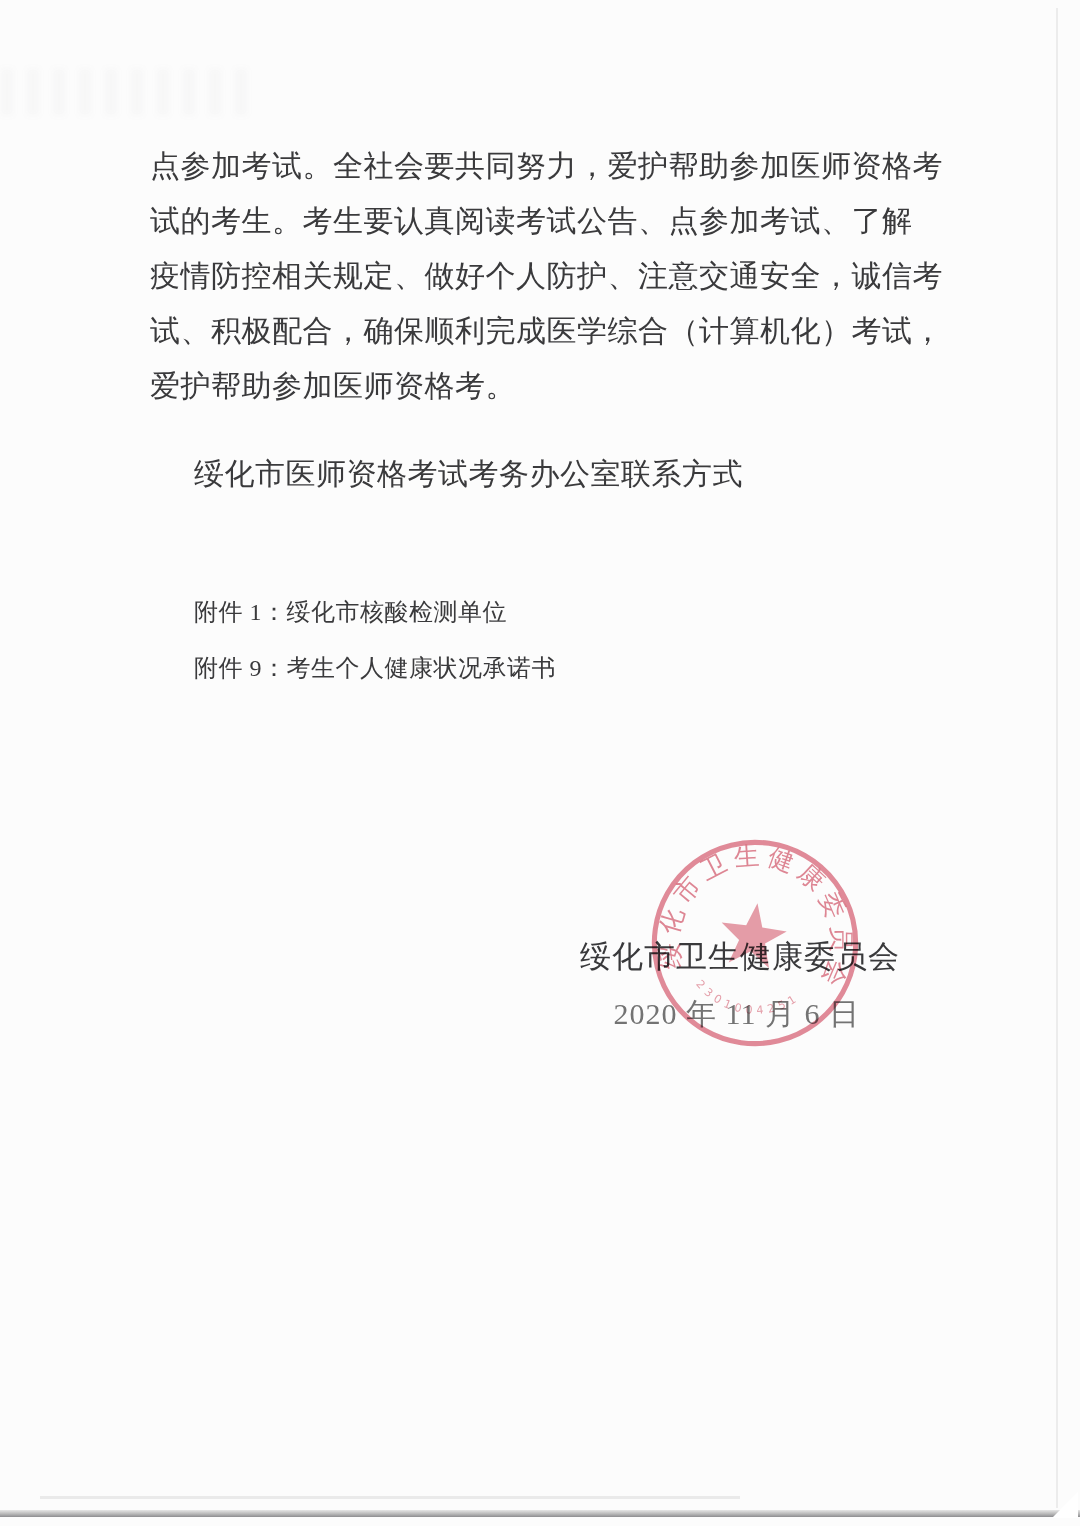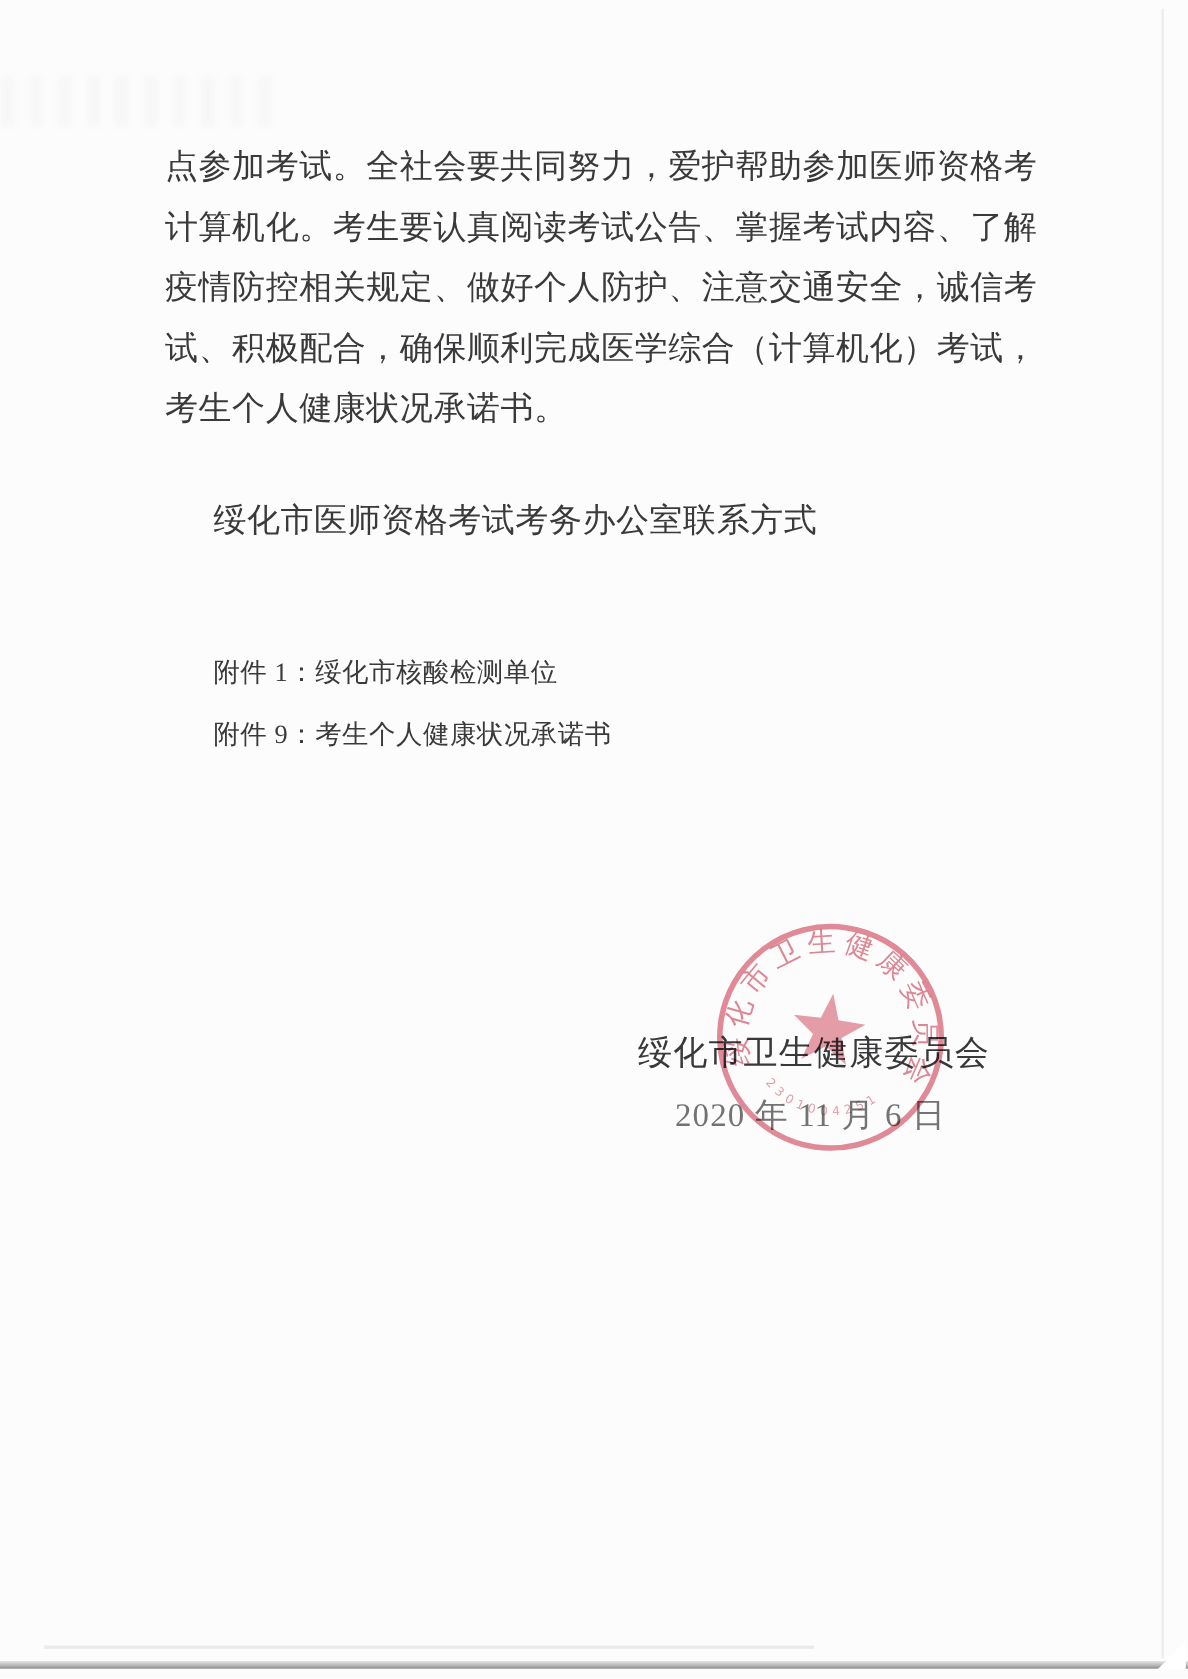--- a/index.html
+++ b/index.html
@@ -19,21 +19,21 @@
   .ghost-marks {
     position: absolute; left: 0; top: 68px;
     width: 250px; height: 48px;
     background: repeating-linear-gradient(90deg,
       rgba(120,120,125,0.06) 0 14px, rgba(255,255,255,0) 14px 26px);
     filter: blur(3px);
     opacity: 0.55;
   }
   .body-par {
     position: absolute;
-    left: 150px; top: 124px; width: 760px;
+    left: 150px; top: 138px; width: 760px;
     font-size: 30px; line-height: 55px;
     letter-spacing: 0.5px;
     color: #3a3a3c;
   }
   .line-just {
     text-align: justify;
     text-align-last: justify;
     height: 55px;
     white-space: nowrap;
   }
@@ -98,24 +98,24 @@
 </style>
 </head>
 <body>
 
 <div class="page">
 
   <div class="ghost-marks"></div>
 
   <div class="body-par">
     <div class="line-just">点参加考试。全社会要共同努力，爱护帮助参加医师资格考</div>
-    <div class="line-just">计算机化。考生要认真阅读考试公告、掌握考试内容、了解</div>
+    <div class="line-just">试的考生。考生要认真阅读考试公告、点参加考试、了解</div>
     <div class="line-just">疫情防控相关规定、做好个人防护、注意交通安全，诚信考</div>
     <div class="line-just">试、积极配合，确保顺利完成医学综合（计算机化）考试，</div>
-    <div class="line-plain">考生个人健康状况承诺书。</div>
+    <div class="line-plain">爱护帮助参加医师资格考。</div>
   </div>
 
   <div class="contact-block">
     <div>绥化市医师资格考试考务办公室联系方式</div>
   </div>
 
   <div class="attach-block">
     <div>附件 1：绥化市核酸检测单位</div>
     <div>附件 9：考生个人健康状况承诺书</div>
   </div>

